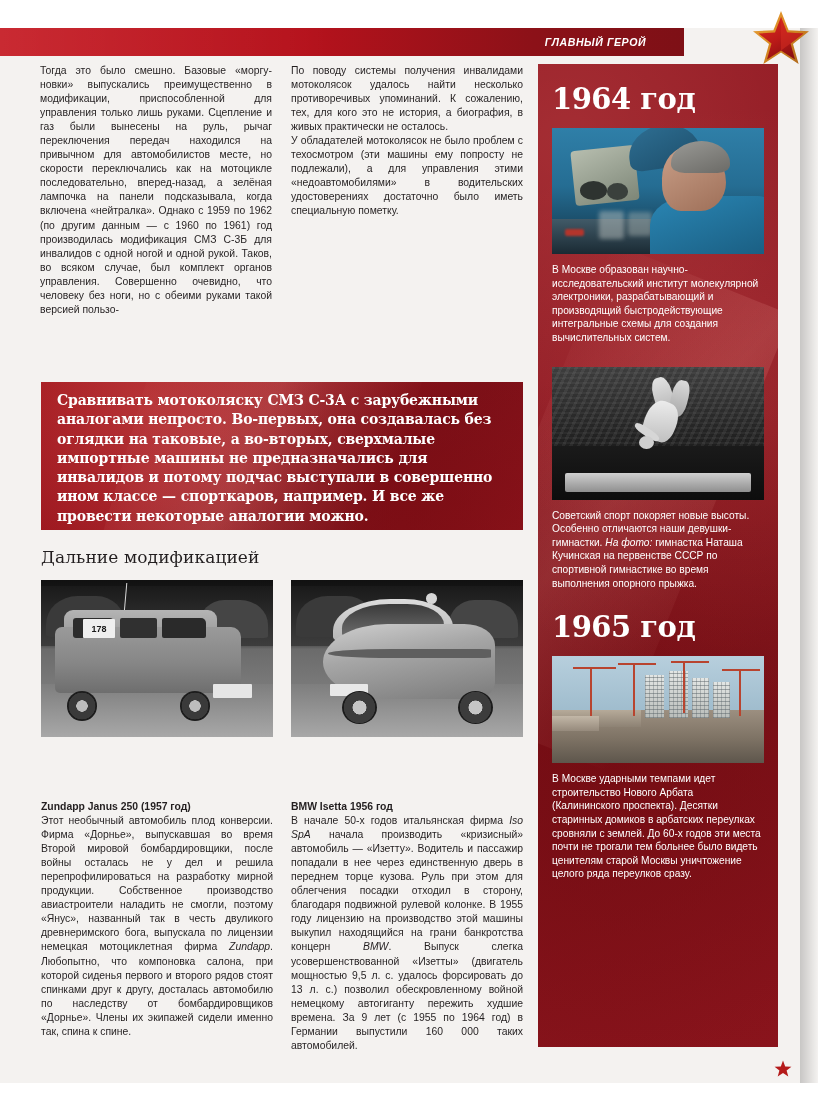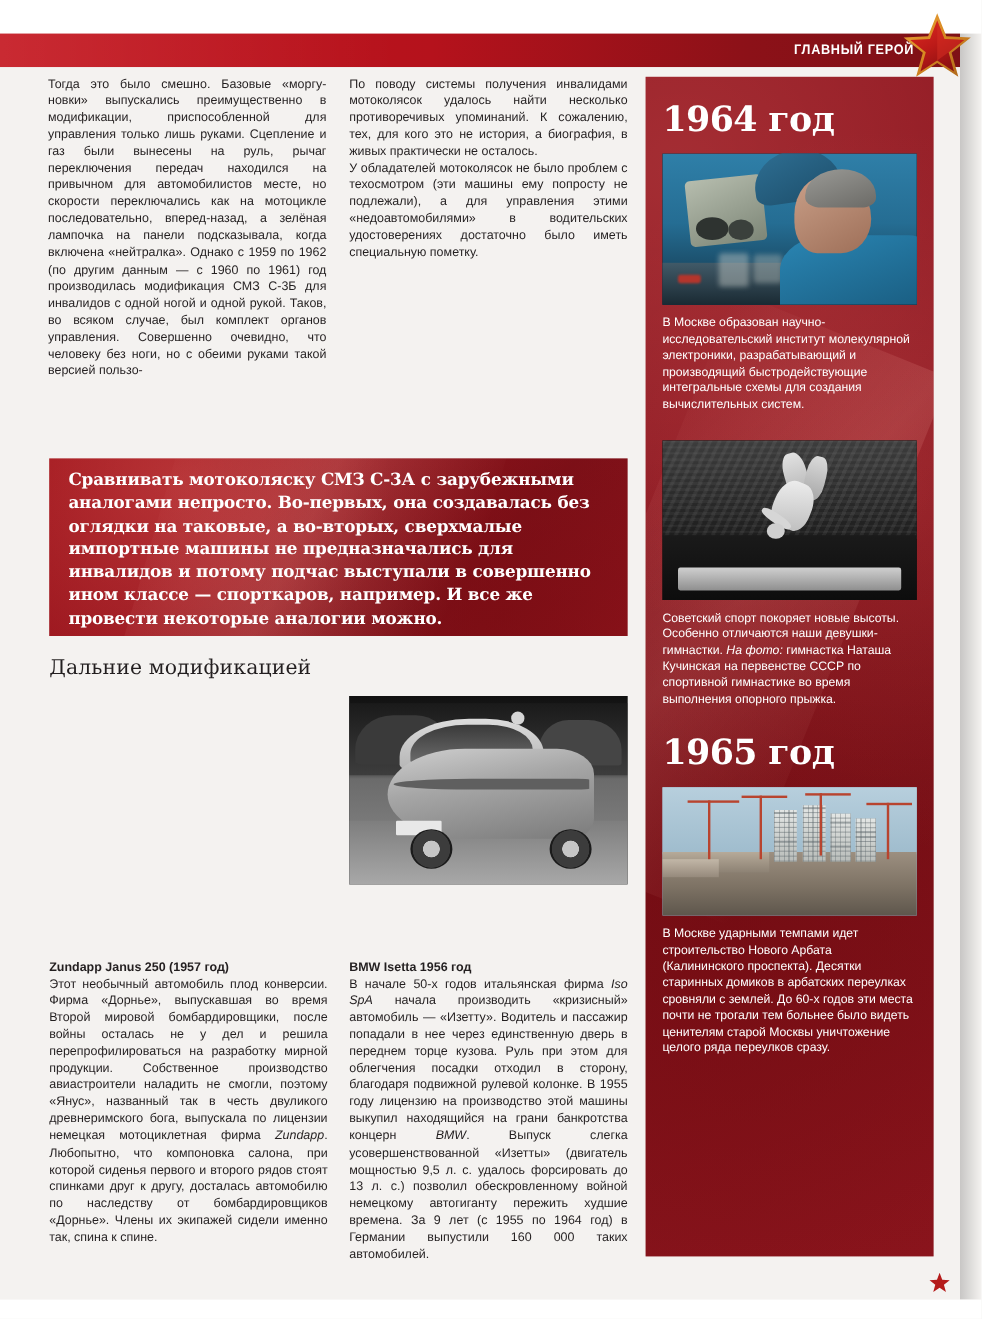--- a/index.html
+++ b/index.html
@@ -23,22 +23,23 @@
   .top-white {
     position: absolute;
     left: 0; top: 0;
     width: 818px; height: 28px;
     background: #ffffff;
   }
 
   .banner {
     position: absolute;
     left: 0; top: 28px;
-    width: 800px; height: 28px;
+    width: 684px; height: 28px;
     background: linear-gradient(90deg, #c3121b 0%, #b5121c 45%, #8c1118 78%, #7e1016 100%);
+    font-style: italic;
   }
   .banner::after {
     content: "";
     position: absolute;
     left: 0; top: 0; bottom: 0;
     width: 330px;
     background: linear-gradient(90deg, rgba(255,255,255,.10), rgba(255,255,255,0));
   }
 
   .banner-title {
@@ -417,20 +418,40 @@
     <p>По поводу системы получения инвалидами мотоколясок удалось найти несколько противоречивых упоминаний. К сожалению, тех, для кого это не история, а биография, в живых практически не осталось.</p>
     <p>У обладателей мотоколясок не было проблем с техосмотром (эти машины ему попросту не подлежали), а для управления этими «недоавтомобилями» в водительских удостоверениях достаточно было иметь специальную пометку.</p>
   </div>
 
   <div class="pullquote">
     <div class="pullquote-text">Сравнивать мотоколяску СМЗ С-3А с зарубежными аналогами непросто. Во-первых, она создавалась без оглядки на таковые, а во-вторых, сверхмалые импортные машины не предназначались для инвалидов и потому подчас выступали в совершенно ином классе — спорткаров, например. И все же провести некоторые аналогии можно.</div>
   </div>
 
   <div class="section-heading">Дальние модификацией</div>
 
+  <div class="photo photo-zundapp">
+    <div class="grayscene">
+      <div class="gs-bg"></div>
+      <div class="gs-back"></div>
+      <div class="gs-bcar1"></div>
+      <div class="gs-bcar2"></div>
+      <div class="gs-floor"></div>
+      <div class="z-antenna"></div>
+      <div class="z-roof"></div>
+      <div class="z-body"></div>
+      <div class="z-win1"></div>
+      <div class="z-win2"></div>
+      <div class="z-win3"></div>
+      <div class="z-plate"></div>
+      <div class="z-plnum">178</div>
+      <div class="z-rplate"></div>
+      <div class="z-wheel z-w1"></div>
+      <div class="z-wheel z-w2"></div>
+    </div>
+  </div>
 
   <div class="photo photo-isetta">
     <div class="grayscene">
       <div class="gs-bg"></div>
       <div class="gs-back"></div>
       <div class="gs-bcar1"></div>
       <div class="gs-bcar2"></div>
       <div class="gs-floor"></div>
       <div class="i-cabin"></div>
       <div class="i-glass"></div>

